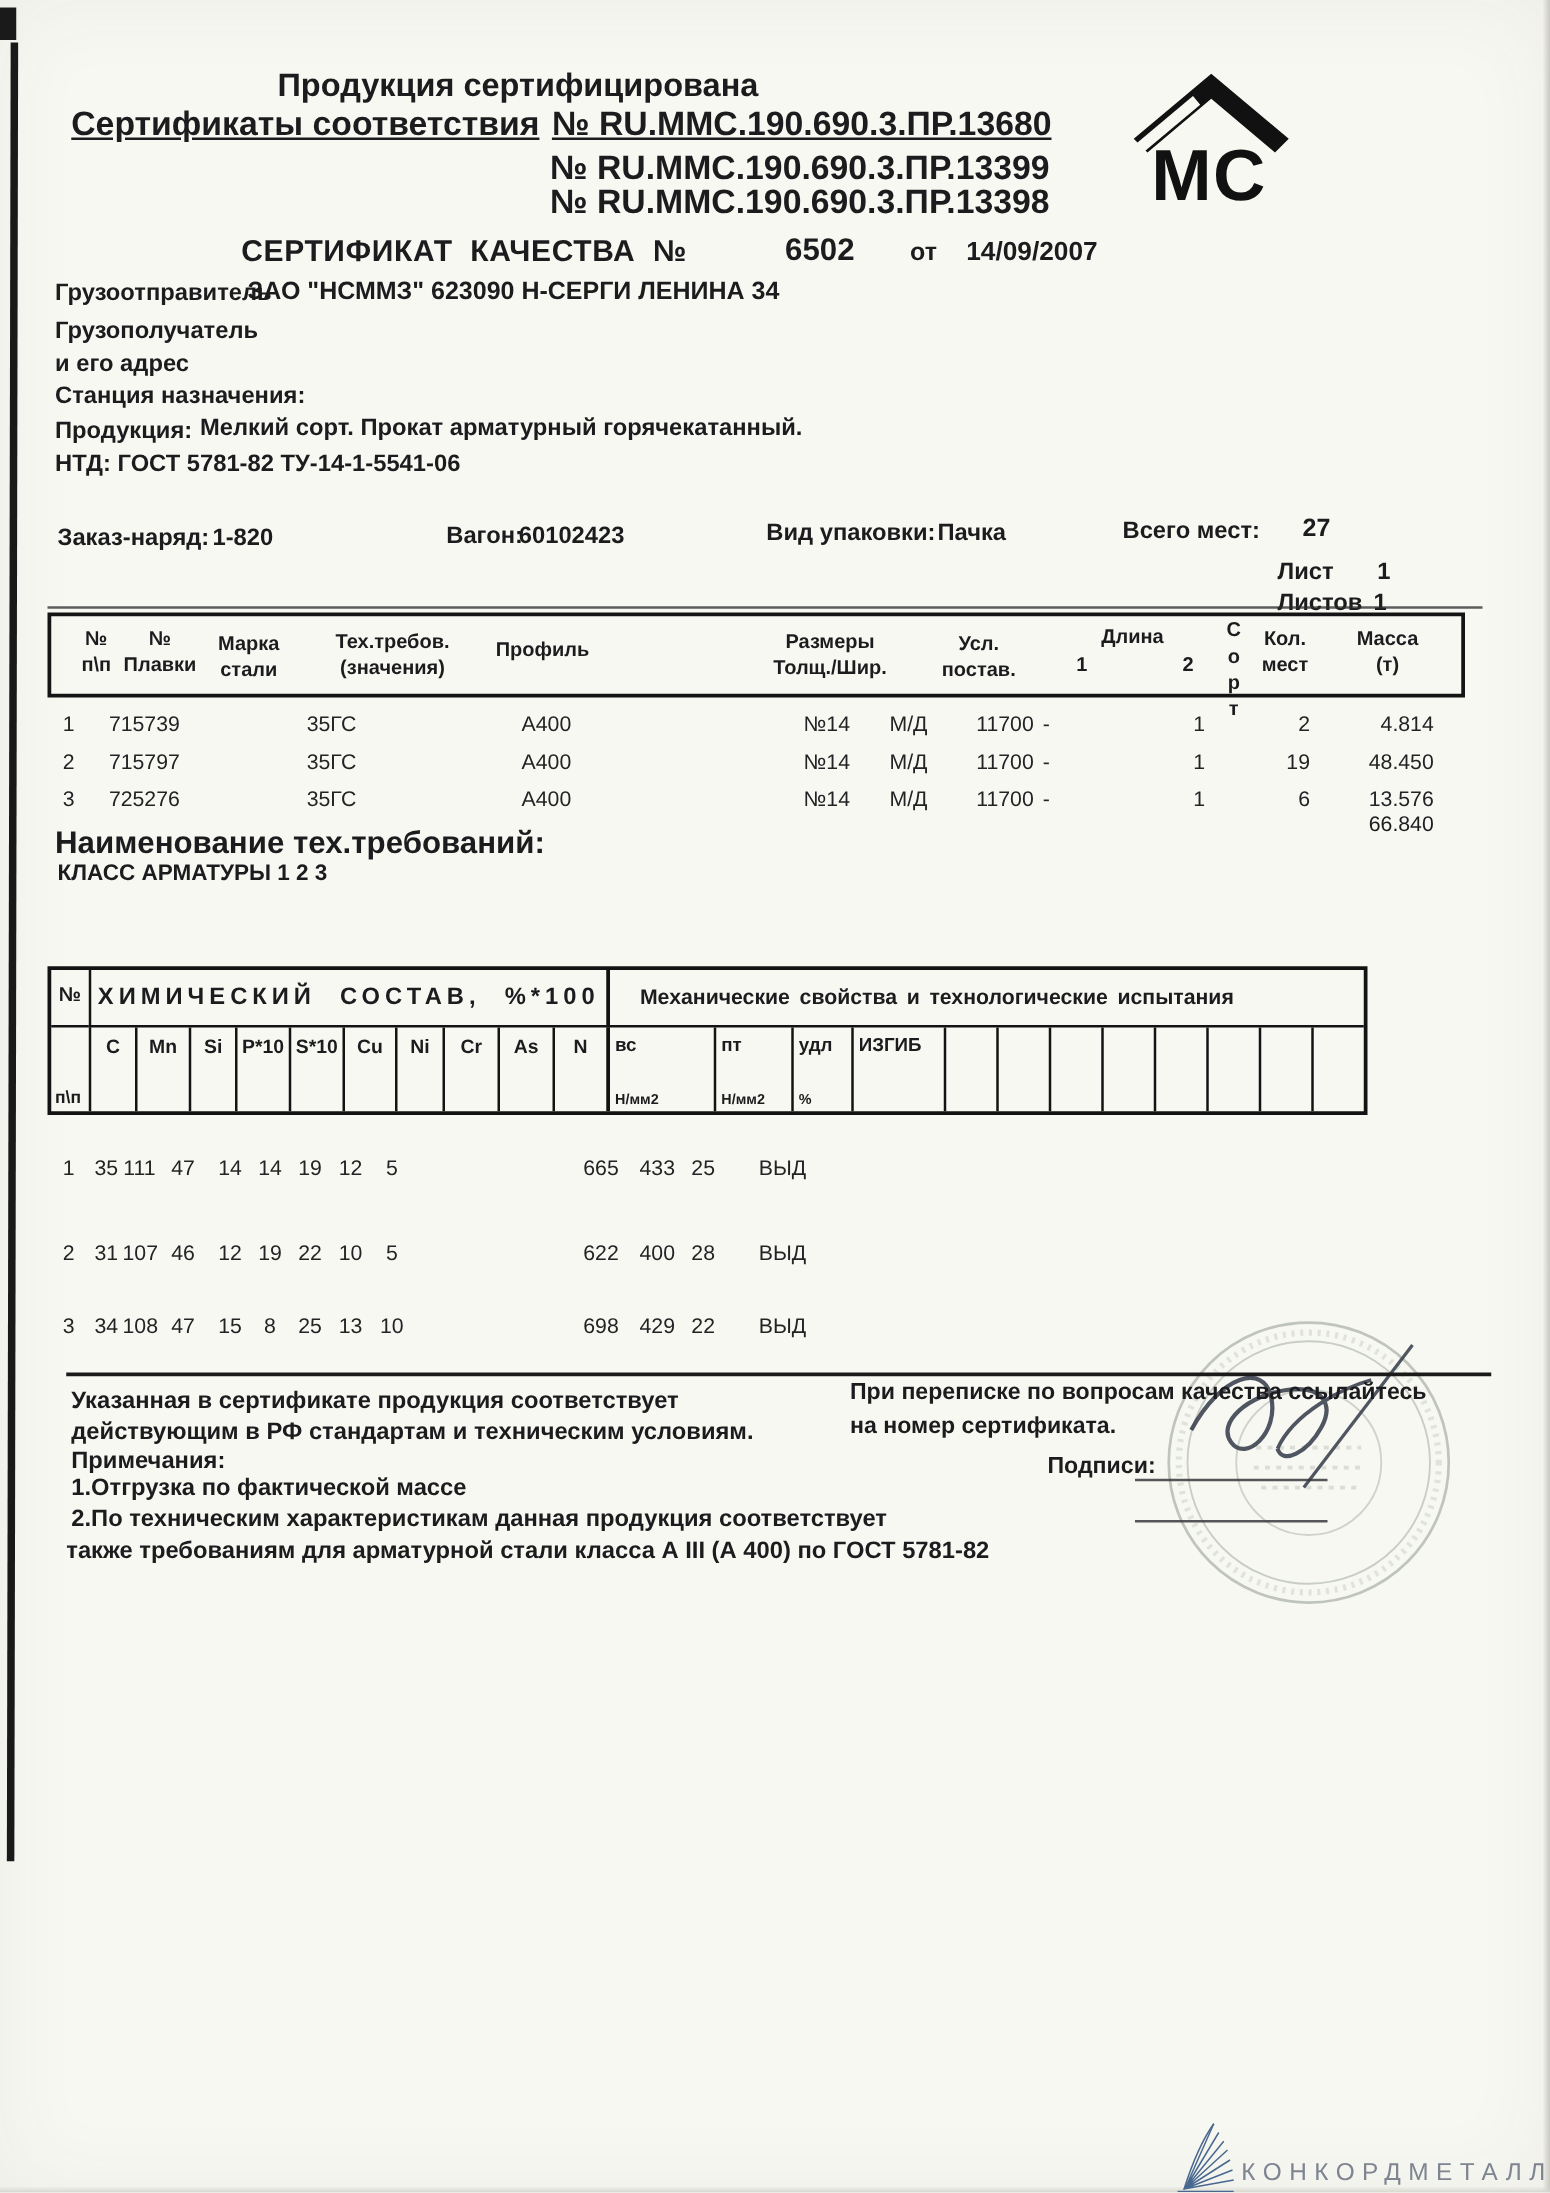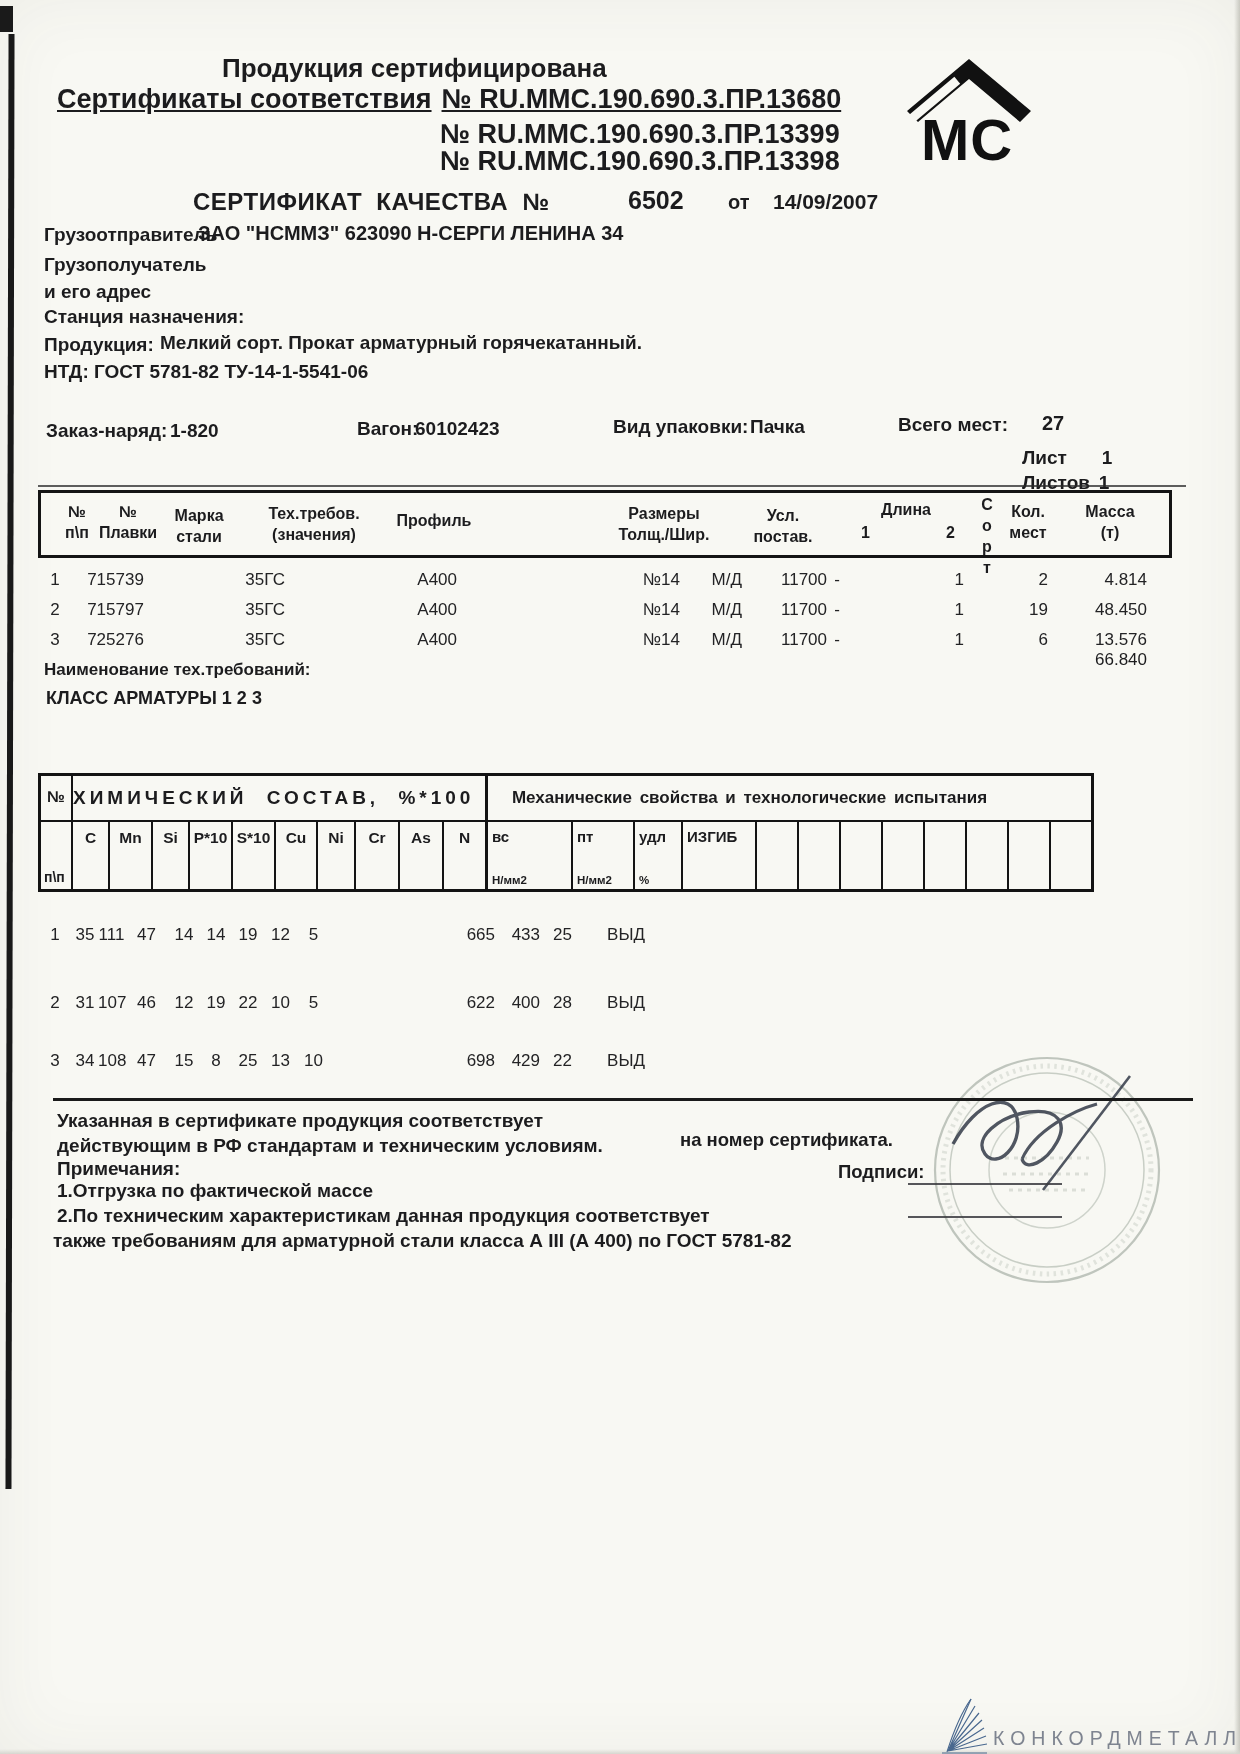--- a/index.html
+++ b/index.html
@@ -56,30 +56,30 @@
   .h-qty{left:958px;top:8px;width:58px;line-height:25px;}
   .h-mass{left:1033px;top:8px;width:72px;line-height:25px;}
   .t1row{left:38px;width:1134px;display:grid;
          grid-template-columns:34px 83px 130px 172px 223px 62px 85px 20px 125px 80px 95px;}
   .t1row span{font-size:17px;color:#232325;white-space:nowrap;}
   .t1c0{text-align:center;} .t1c1{text-align:center;padding-left:4px;}
   .t1c2,.t1c3,.t1c4,.t1c5,.t1c6{text-align:right;}
   .t1c7{text-align:center;} .t1c8{text-align:right;padding-right:8px;}
   .t1c9{text-align:right;padding-right:4px;} .t1c10{text-align:right;}
   .t-total{left:1052px;top:650px;width:95px;text-align:right;font-size:17px;}
-  .t-techreq-l{left:44px;top:660px;font-size:17px;font-weight:700;}
+  .t-techreq-l{left:44px;top:660px;font-size:25px;font-weight:700;}
   .t-techreq-v{left:46px;top:688px;font-size:18px;font-weight:700;}
   
   .t2box{left:38px;top:773px;width:1050px;height:113px;border:3px solid #131313;box-sizing:content-box;
          display:grid;grid-template-columns:30px 37px 43px 37px 43px 43px 42px 38px 44px 44px 43px 86px 62px 48px 74px repeat(8,42px);
          grid-template-rows:46px 67px;}
   .t2box div{box-sizing:border-box;}
   .c-num{grid-column:1;grid-row:1;border-bottom:2px solid #131313;text-align:center;padding-top:12px;font-size:16px;font-weight:700;}
   .c-chemtitle{grid-column:2/12;grid-row:1;border-left:2px solid #131313;border-bottom:2px solid #131313;
-               text-align:left;padding-top:11px;font-size:19px;font-weight:700;letter-spacing:4px;word-spacing:10px;}
+               text-align:center;padding-top:11px;font-size:19px;font-weight:700;letter-spacing:4px;word-spacing:10px;}
   .c-mechtitle{grid-column:12/24;grid-row:1;border-left:3px solid #131313;border-bottom:2px solid #131313;
                text-align:center;padding:12px 90px 0 10px;font-size:17px;font-weight:700;word-spacing:3px;}
   .c-pp{grid-row:2;display:flex;align-items:flex-end;padding:0 2px 4px 3px;font-size:14px;font-weight:700;}
   .c-chem{grid-row:2;border-left:2px solid #131313;text-align:center;padding-top:7px;font-size:15.5px;font-weight:700;}
   .c-mech{grid-row:2;border-left:2px solid #131313;display:flex;flex-direction:column;justify-content:space-between;
           padding:6px 2px 3px 4px;font-size:15px;font-weight:700;}
   .c-mech .unit{font-size:11.5px;}
   .c-mech.first{border-left:3px solid #131313;}
   .c-empty{grid-row:2;border-left:2px solid #131313;}
   .t2row{left:38px;width:1050px;display:grid;
@@ -317,20 +317,21 @@
     </g>
   </svg>
 
   <div class="abs f-line"></div>
   <div class="abs fl" style="top:1110px">Указанная в сертификате продукция соответствует</div>
   <div class="abs fl" style="top:1135px">действующим в РФ стандартам и техническим условиям.</div>
   <div class="abs fl" style="top:1158px">Примечания:</div>
   <div class="abs fl" style="top:1180px">1.Отгрузка по фактической массе</div>
   <div class="abs fl" style="top:1205px">2.По техническим характеристикам данная продукция соответствует</div>
   <div class="abs fl" style="left:53px;top:1230px">также требованиям для арматурной стали класса А III (А 400) по ГОСТ 5781-82</div>
+  <div class="abs fr" style="top:1102px">При переписке по вопросам качества ссылайтесь</div>
   <div class="abs fr" style="top:1129px">на номер сертификата.</div>
   <div class="abs fr" style="left:838px;top:1161px">Подписи:</div>
   <div class="abs sig-line" style="left:908px;top:1183px;width:154px"></div>
   <div class="abs sig-line" style="left:908px;top:1216px;width:154px"></div>
 
   <svg class="abs brand-icon" width="48" height="57" viewBox="0 0 48 57">
     <g stroke="#49688f" stroke-width="1.2" fill="none">
       <path d="M6,55 C12,36 20,16 30,2"></path>
       <path d="M7,54 L30,2 M7,54 L34,9 M7,54 L38,16 M7,54 L41,23 M7,54 L43,31 M7,54 L45,39 M7,54 L46,47"></path>
       <path d="M1,56 L46,56" stroke-width="1"></path>

